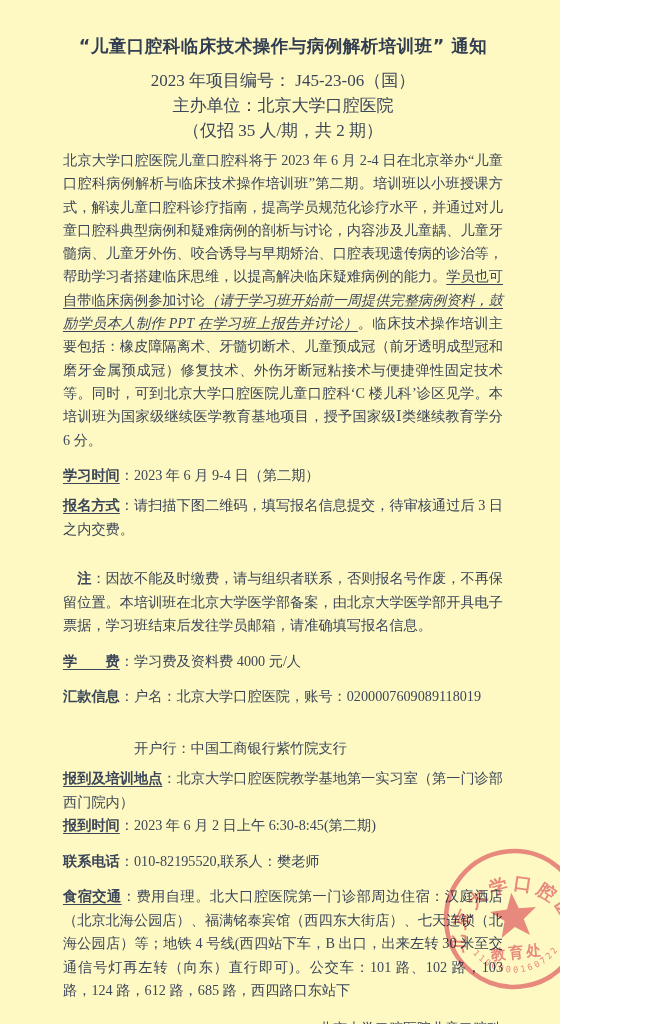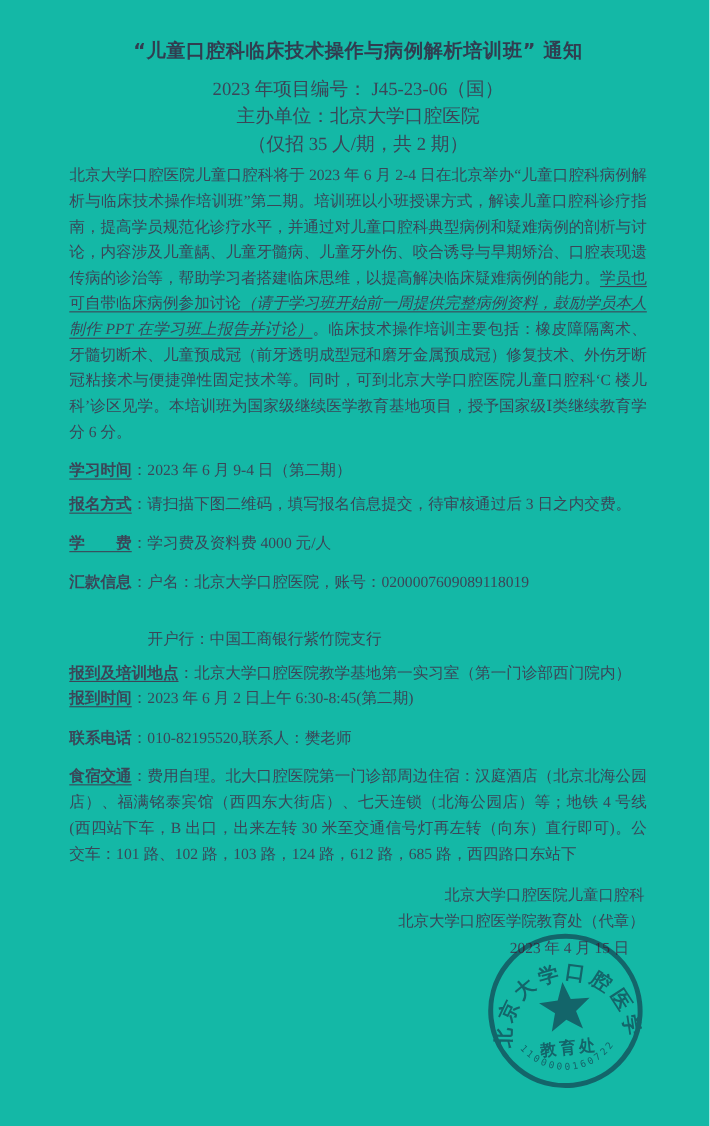--- a/index.html
+++ b/index.html
@@ -1,17 +1,17 @@
 <!DOCTYPE html>
 <html><head>
 <meta charset="utf-8">
 <style>
   html,body { margin:0; padding:0; background:#ffffff; }
   .page {
-    position:relative; width:645px; height:1024px; background:#14b8a6;
+    position:relative; width:560px; height:1024px; background:#fef9c3;
     font-family:"Liberation Serif","DejaVu Serif",serif;
     color:#3b4658; overflow:hidden;
   }
   .content { padding:26px 57px 0 63px; }
 
   .doc-title {
     text-align:center; font-weight:bold; font-size:17.5px; letter-spacing:.5px;
     color:#313d50; font-family:"DejaVu Sans","Liberation Sans",sans-serif;
     margin:8px 0 10px 0;
   }
@@ -56,20 +56,23 @@
     <div class="meta-line">主办单位：北京大学口腔医院</div>
     <div class="meta-line">（仅招 35 人/期，共 2 期）</div>
 
     <p class="body"><span class="ind2"></span><span>北京大学口腔医院儿童口腔科将于 2023 年 6 月 2-4 日在北京举办“儿童口腔科病例解析与临床技术操作培训班”第二期。培训班以小班授课方式，解读儿童口腔科诊疗指南，提高学员规范化诊疗水平，并通过对儿童口腔科典型病例和疑难病例的剖析与讨论，内容涉及儿童龋、儿童牙髓病、儿童牙外伤、咬合诱导与早期矫治、口腔表现遗传病的诊治等，帮助学习者搭建临床思维，以提高解决临床疑难病例的能力。</span><span class="u">学员也可自带临床病例参加讨论</span><span class="u it">（请于学习班开始前一周提供完整病例资料，鼓励学员本人制作 PPT 在学习班上报告并讨论）</span><span>。临床技术操作培训主要包括：橡皮障隔离术、牙髓切断术、儿童预成冠（前牙透明成型冠和磨牙金属预成冠）修复技术、外伤牙断冠粘接术与便捷弹性固定技术等。同时，可到北京大学口腔医院儿童口腔科‘C 楼儿科’诊区见学。本培训班为国家级继续医学教育基地项目，授予国家级Ⅰ类继续教育学分 6 分。</span></p>
 
     <div class="sec mt-md"><span class="lbl u">学习时间</span><span>：2023 年 6 月 9-4 日（第二期）</span></div>
 
 
     <div class="sec mt-sm"><span class="lbl u">报名方式</span><span>：请扫描下图二维码，填写报名信息提交，待审核通过后 3 日之内交费。</span></div>
 
+    <div class="sec mt-lg">
+      <p class="note-p"><span class="lbl">注</span><span>：因故不能及时缴费，请与组织者联系，否则报名号作废，不再保留位置。本培训班在北京大学医学部备案，由北京大学医学部开具电子票据，学习班结束后发往学员邮箱，请准确填写报名信息。</span></p>
+    </div>
 
     <div class="sec mt-md"><span class="lbl u">学　　费</span><span>：学习费及资料费 4000 元/人</span></div>
 
     <div class="sec mt-md">
       <div><span class="lbl">汇款信息</span><span>：户名：北京大学口腔医院，账号：0200007609089118019</span></div>
       <div class="sub-indent-remit">开户行：中国工商银行紫竹院支行</div>
     </div>
 
     <div class="sec mt-sm">
       <div><span class="lbl u">报到及培训地点</span><span>：北京大学口腔医院教学基地第一实习室（第一门诊部西门院内）</span></div>

